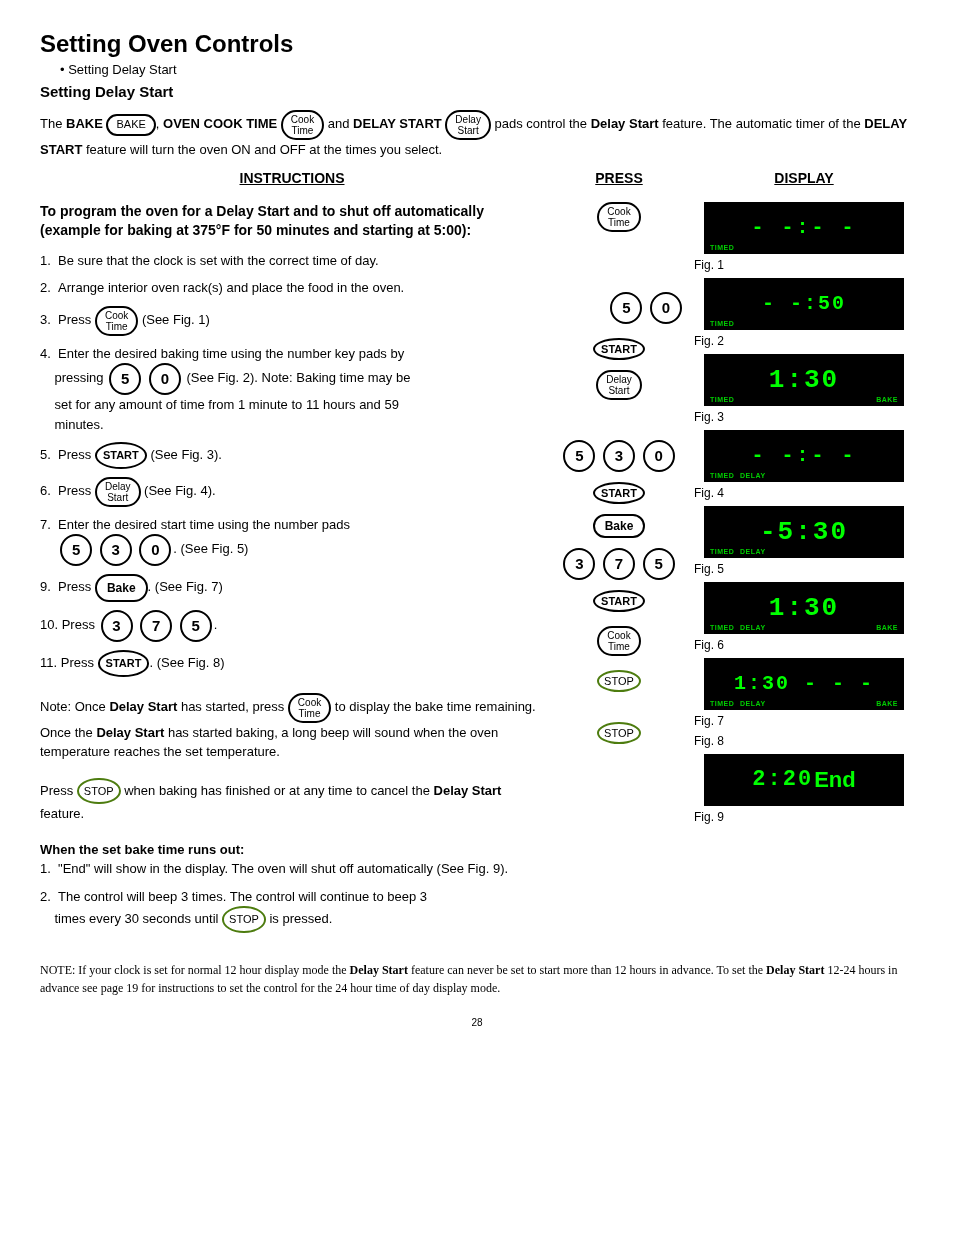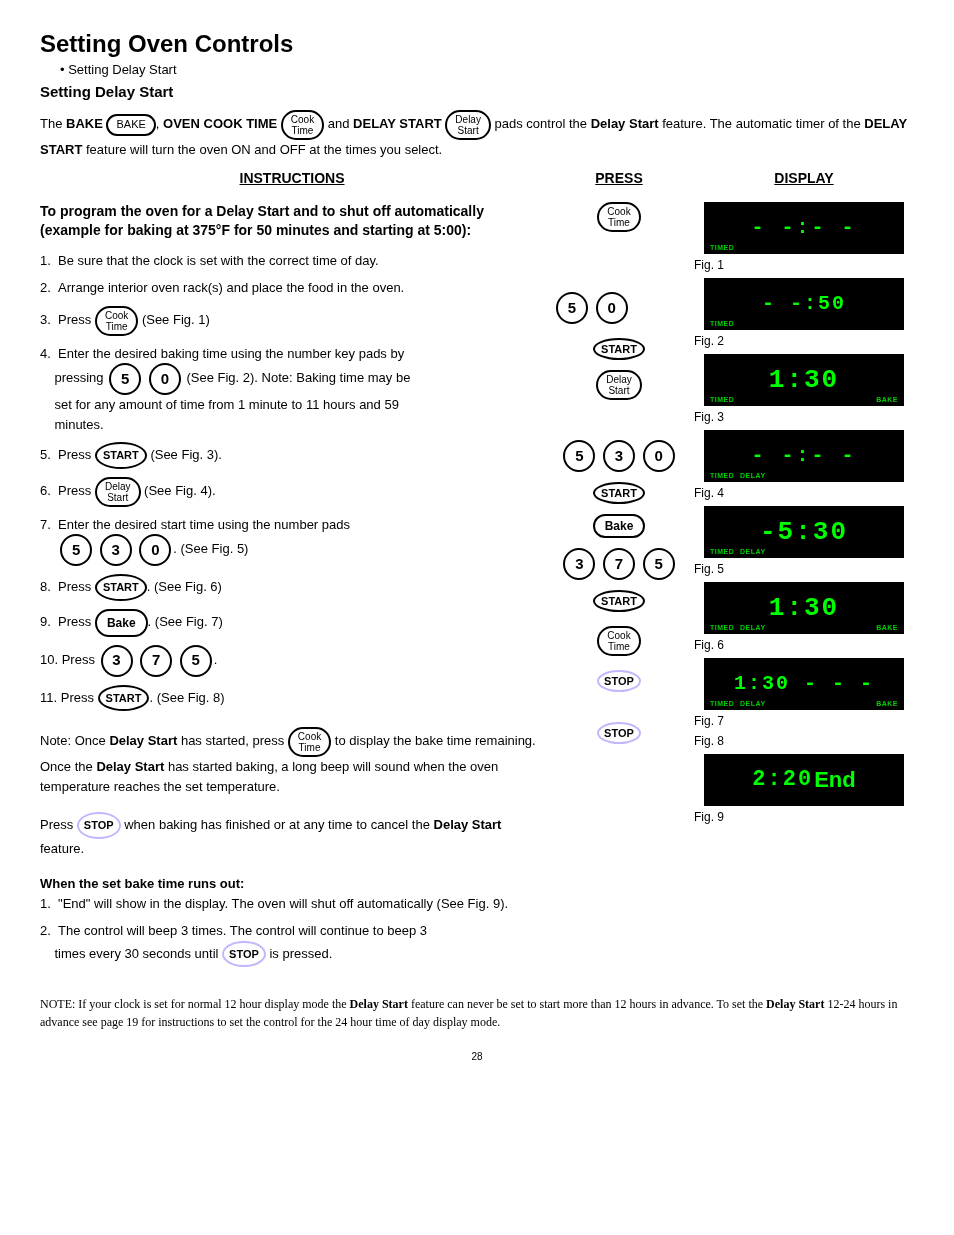--- a/index.html
+++ b/index.html
@@ -78,25 +78,25 @@
       border-radius: 50%;
       padding: 3px 6px;
       font-size: 11px;
       font-weight: bold;
       vertical-align: middle;
     }
     .btn-stop {
       display: inline-flex;
       align-items: center;
       justify-content: center;
-      border: 2px solid #c4b5fd;
+      border: 2px solid #4d7c0f;
       border-radius: 50%;
       padding: 3px 5px;
       font-size: 11px;
-      font-weight: bold;
+      font-weight: normal;
       vertical-align: middle;
     }
 
     
     .display-screen {
       background: #000;
       color: #00ff00;
       font-family: 'Courier New', monospace;
       font-size: 22px;
       font-weight: bold;
@@ -264,23 +264,20 @@
     </div>
 
     <div class="step">
       7. &nbsp;Enter the desired start time using the number pads<br>
       &nbsp;&nbsp;&nbsp;&nbsp;
       <span class="btn-oval">5</span>
       <span class="btn-oval">3</span>
       <span class="btn-oval">0</span>. (See Fig. 5)
     </div>
 
-    <div class="step">
-      8. &nbsp;Press <span class="btn-start">START</span>. (See Fig. 6)
-    </div>
 
     <div class="step">
       9. &nbsp;Press <span class="btn-text-lg">Bake</span>. (See Fig. 7)
     </div>
 
     <div class="step">
       10. Press 
       <span class="btn-oval">3</span>
       <span class="btn-oval">7</span>
       <span class="btn-oval">5</span>.
@@ -311,21 +308,21 @@
     <div class="col-header">PRESS</div>
 
     <div style="margin-bottom: 14px; text-align:center;">
       <span class="cook-time-btn">
           <span>Cook</span>
           <span>Time</span>
         </span>
     </div>
 
     <div style="margin-bottom: 6px; height:40px;"></div>
-    <div style="margin-bottom: 14px; text-align:left;">
+    <div style="margin-bottom: 14px; text-align:right;">
       <span class="btn-oval">5</span>
       <span class="btn-oval">0</span>
     </div>
 
     <div style="margin-bottom: 10px; text-align:center;">
       <span class="btn-start">START</span>
     </div>
 
     <div style="margin-bottom: 14px; text-align:center;">
       <span class="delay-start-btn">

